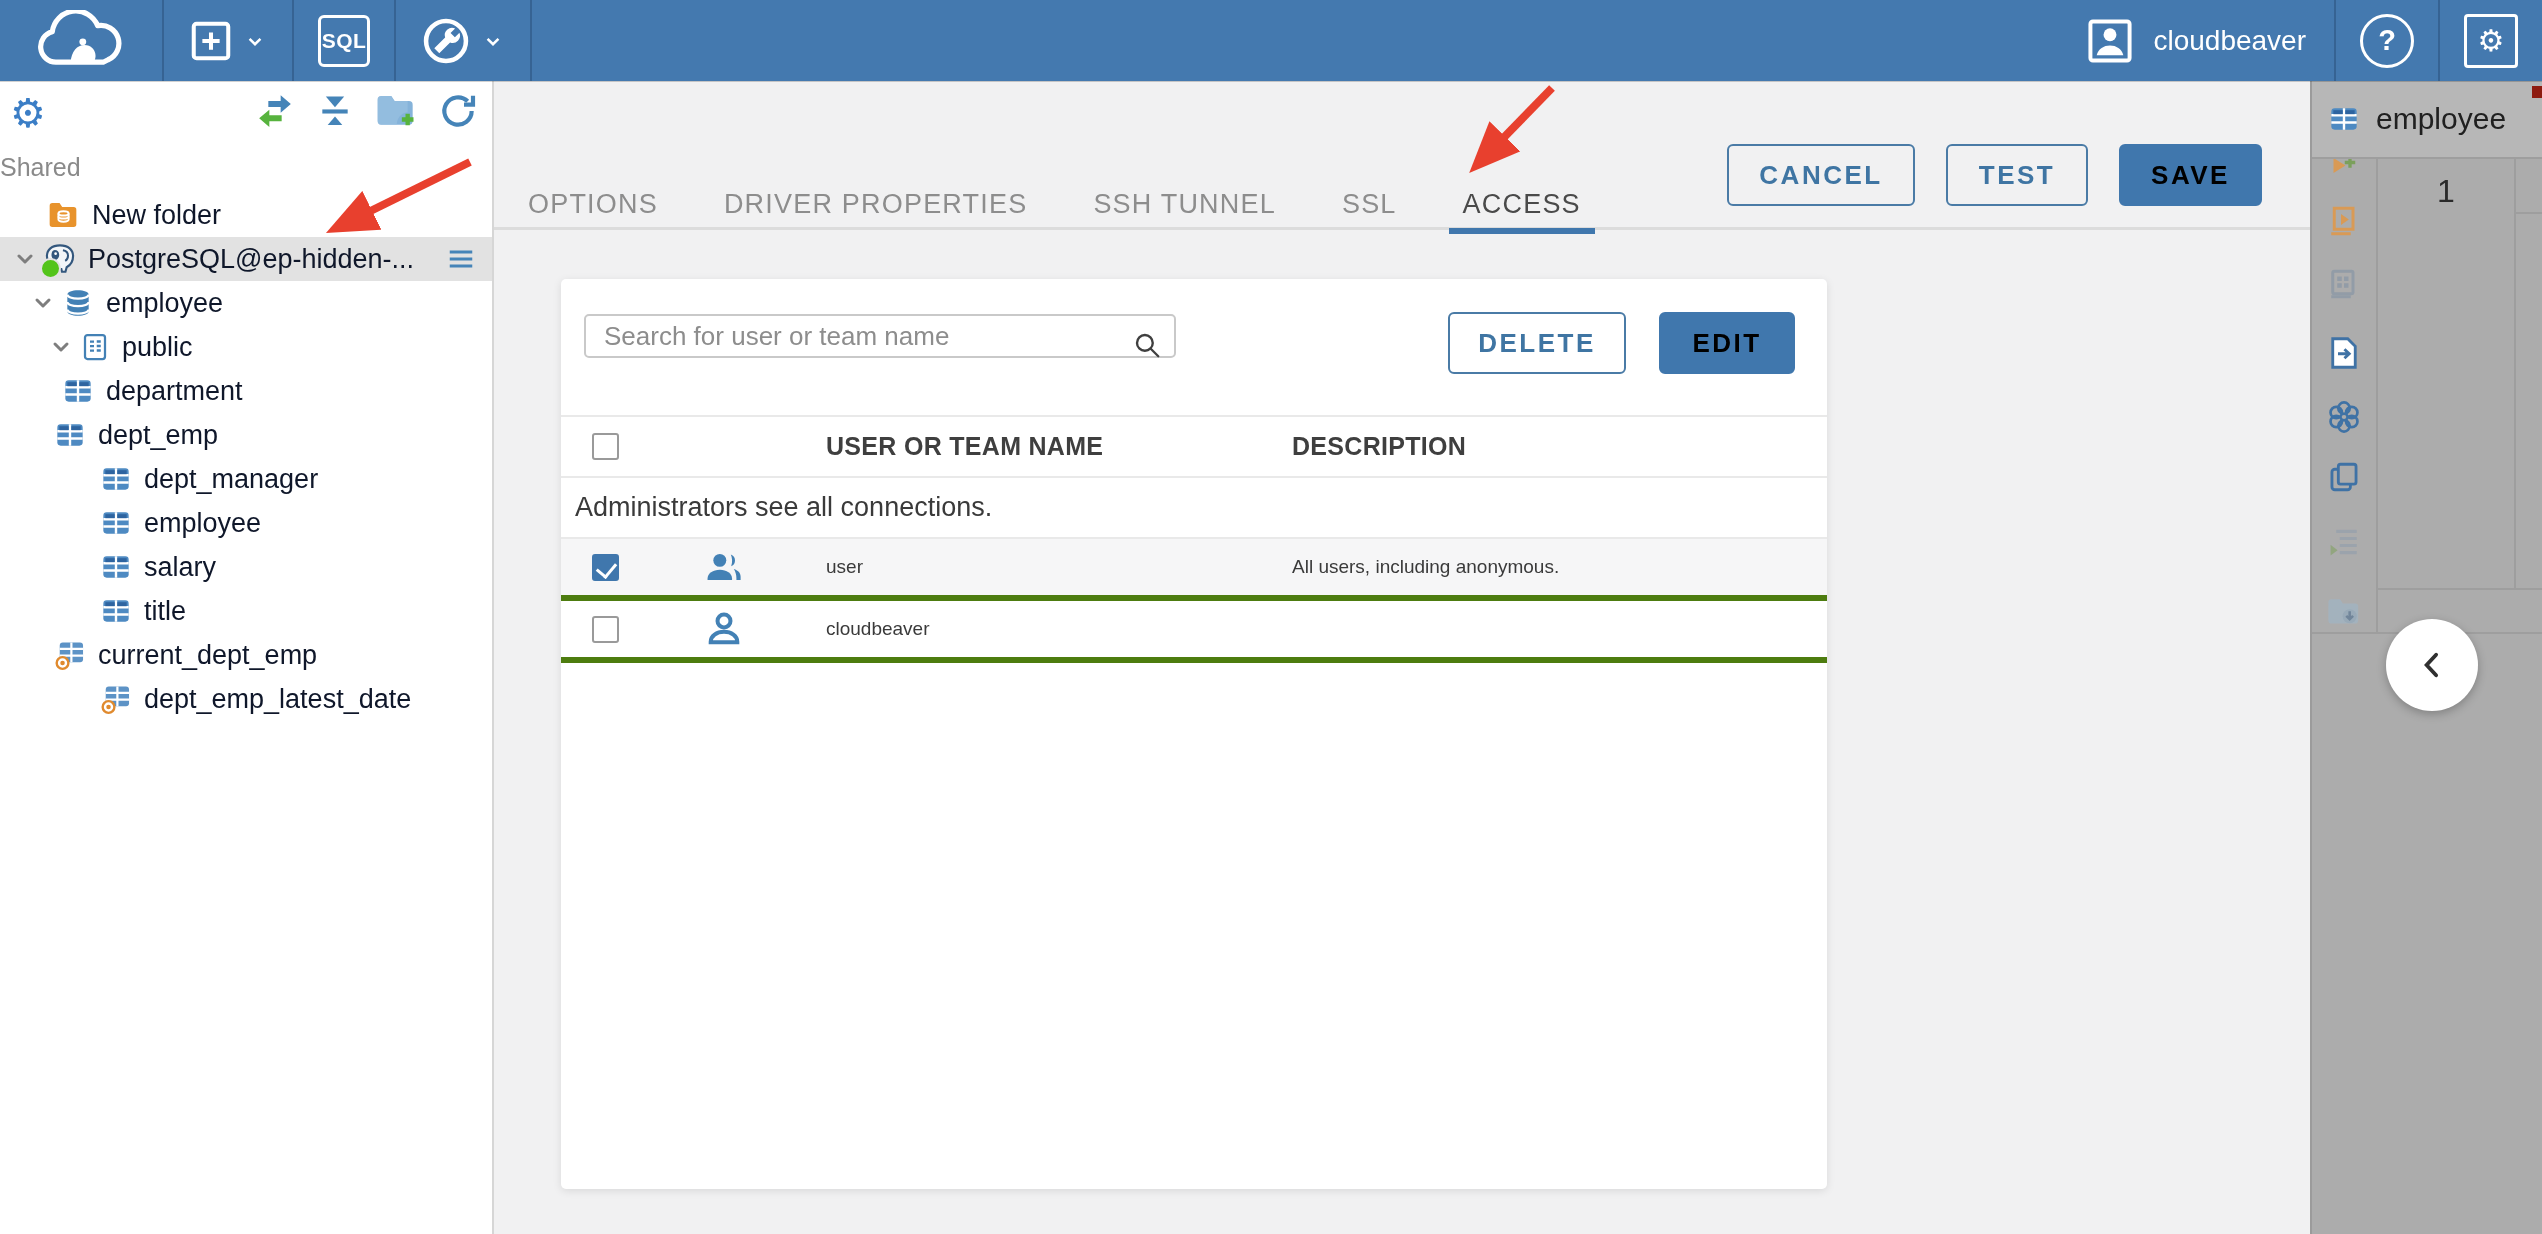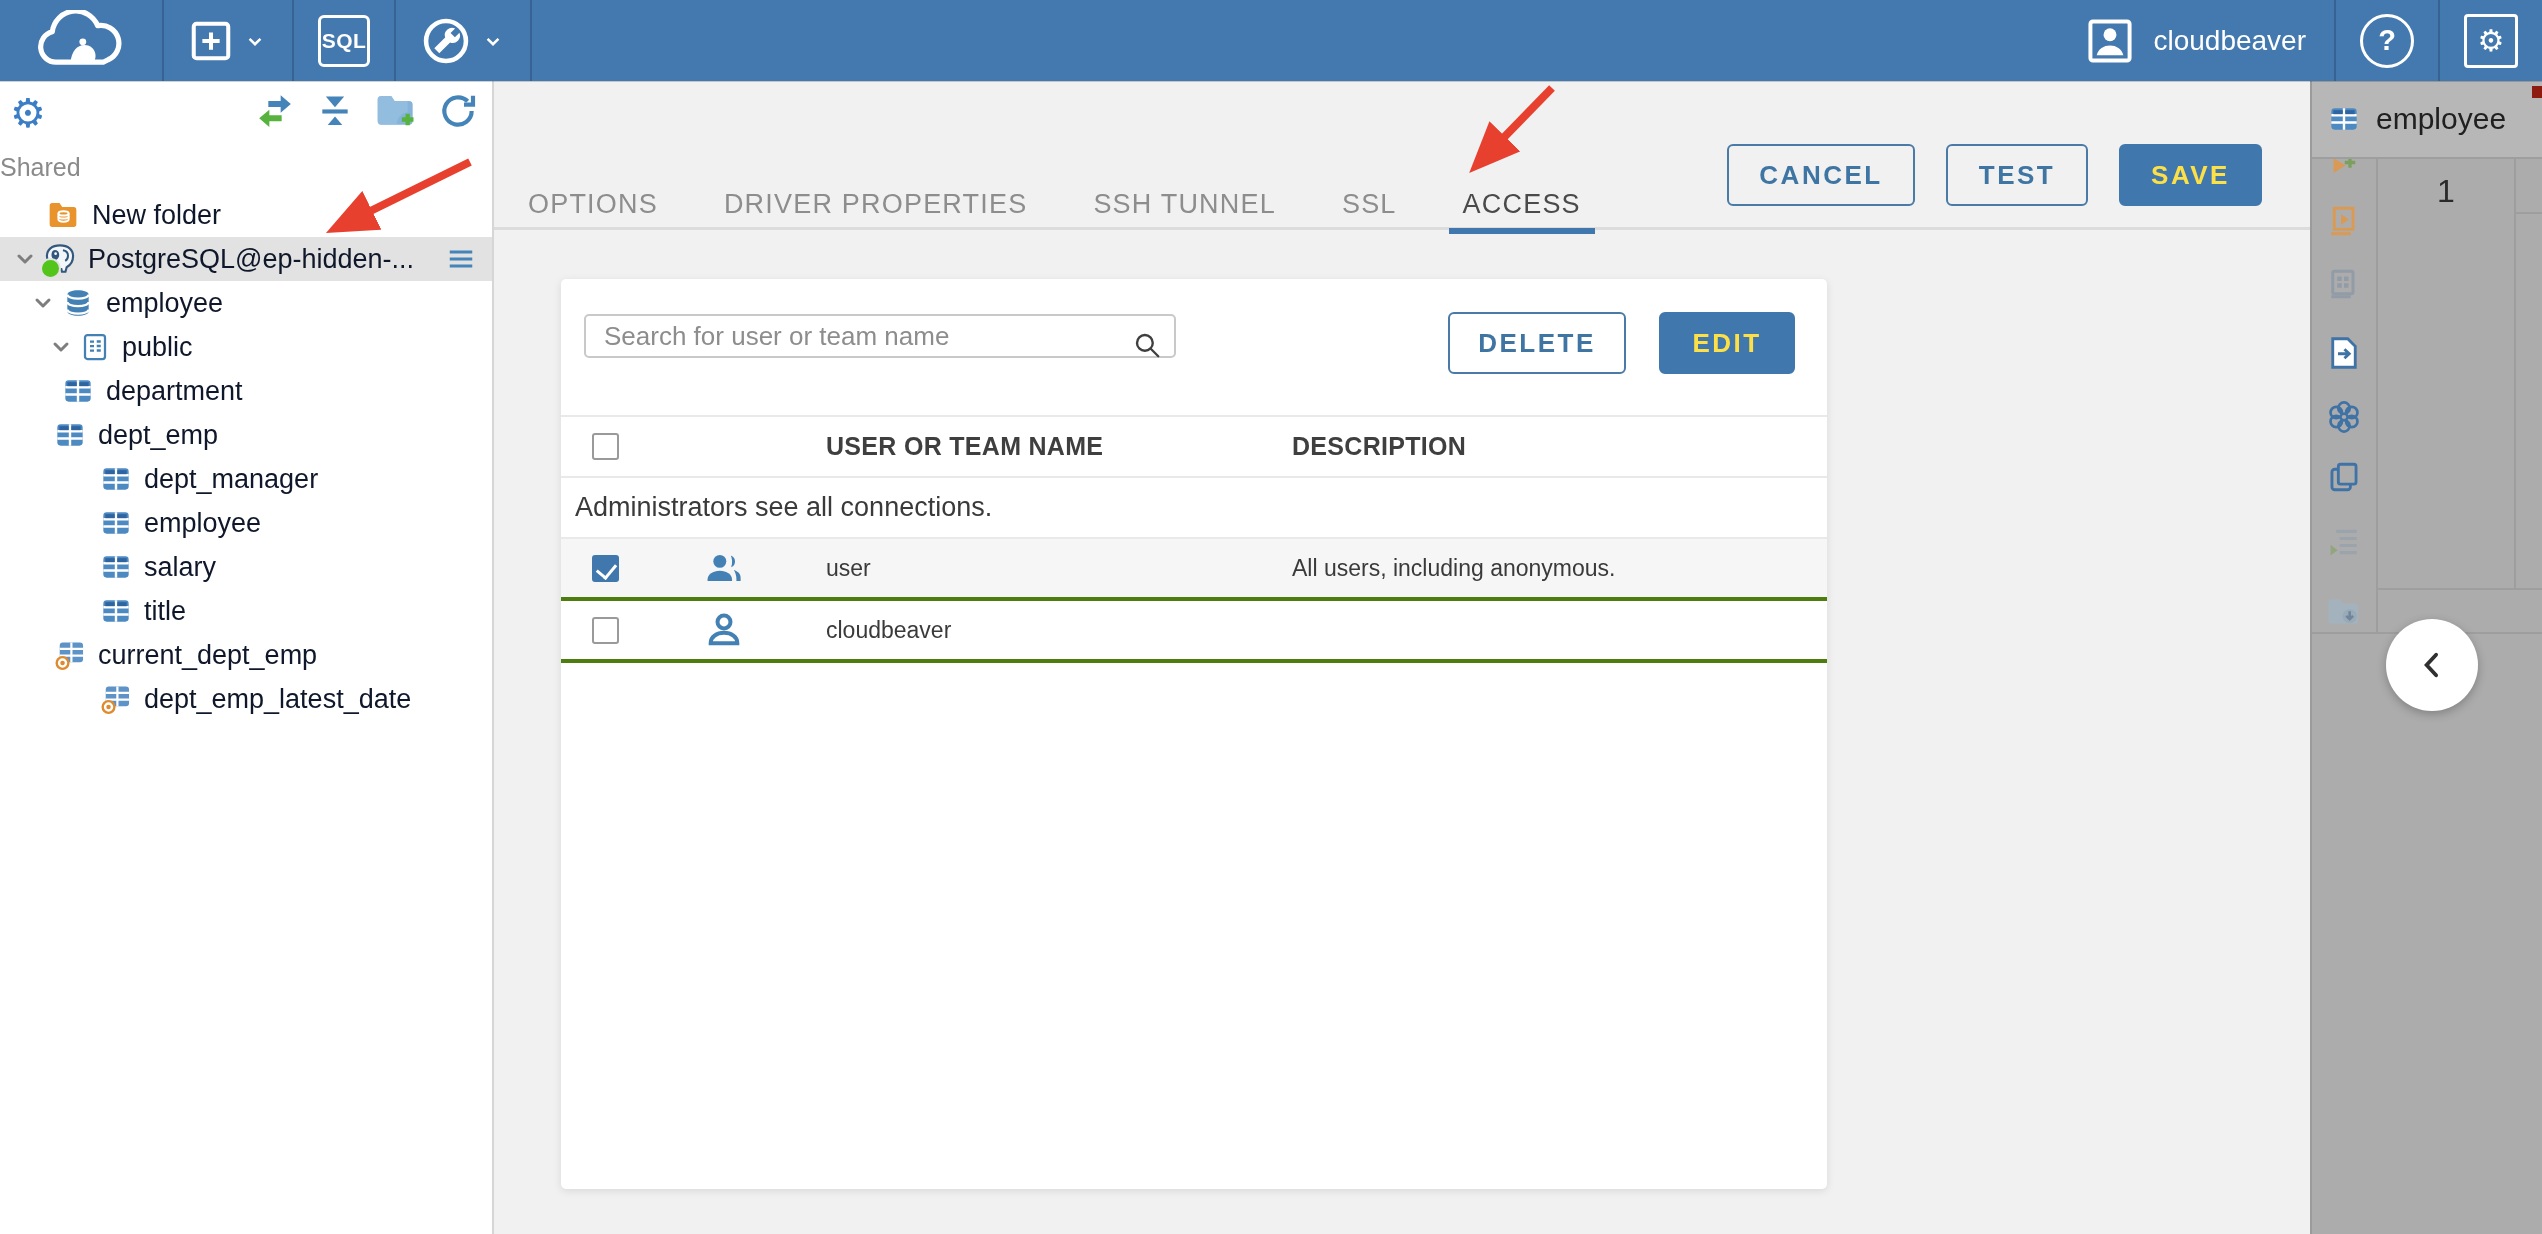--- a/index.html
+++ b/index.html
@@ -46,40 +46,40 @@
   .tabline{position:absolute;left:0;top:146px;width:100%;height:3px;background:#dcdcdc;}
   .tabs{position:absolute;left:20px;top:96px;display:flex;gap:38px;z-index:2;}
   .tab{font-size:27px;letter-spacing:1.2px;color:#8d8d8d;padding:12px 14px 11px 14px;cursor:pointer;position:relative;}
   .tab.active{color:#4a4a4a;}
   .tab.active::after{content:"";position:absolute;left:0;right:0;bottom:-3px;height:6px;background:#4077ad;}
 
   .actions{position:absolute;top:63px;right:48px;display:flex;gap:31px;z-index:2;}
   .btn{height:62px;border-radius:6px;border:2.5px solid #4a7ba6;color:#3f75a3;background:transparent;
        font-family:"Liberation Sans",sans-serif;font-size:26px;font-weight:bold;letter-spacing:2.5px;
        display:flex;align-items:center;justify-content:center;cursor:pointer;box-sizing:border-box;}
-  .btn.filled{background:#4077ad;border-color:#4077ad;color:#fde047;}
+  .btn.filled{background:#4077ad;border-color:#4077ad;color:#000000;}
   .btn.w-cancel{width:188px;} .btn.w-test{width:142px;} .btn.w-save{width:143px;}
   .btn.w-delete{width:178px;background:#fff;} .btn.w-edit{width:136px;}
 
   .card{position:absolute;left:67px;top:198px;width:1266px;height:910px;background:#fff;
         border-radius:5px;box-shadow:0 2px 8px rgba(0,0,0,.10);overflow:hidden;}
   .search-wrap{position:absolute;left:23px;top:35px;width:592px;height:44px;}
   .search-input{width:100%;height:100%;box-sizing:border-box;border:2px solid #c9c9c9;border-radius:5px;
         padding:0 56px 0 18px;font-size:26px;color:#3c3c3c;font-family:"Liberation Sans",sans-serif;outline:none;}
   .search-input::placeholder{color:#8d8d8d;}
   .search-icon{position:absolute;right:14px;top:16px;pointer-events:none;}
   .card-actions{position:absolute;top:33px;right:32px;display:flex;gap:33px;}
 
   .acc-table{position:absolute;left:0;right:0;top:136px;}
   .acc-row{display:grid;grid-template-columns:98px 114px 455px 1fr;align-items:center;padding-left:31px;box-sizing:border-box;gap:11px;}
   .acc-header{height:63px;border-top:2px solid #e9e9e9;border-bottom:2px solid #e9e9e9;
               font-size:25px;font-weight:bold;color:#3f3f3f;letter-spacing:.3px;}
   .acc-notice{height:59px;border-bottom:2px solid #e9e9e9;display:flex;align-items:center;
               padding-left:14px;font-size:27px;color:#3a3a3a;}
-  .acc-row.data{height:62px;border-bottom:4px solid #4d7c0f;font-size:23px;color:#3a3a3a;cursor:pointer;}
+  .acc-row.data{height:62px;border-bottom:6px solid #4d7c0f;font-size:19px;color:#3a3a3a;cursor:pointer;}
   .acc-row.data.alt{background:#f6f6f7;}
   .cbx{width:27px;height:27px;border:2.5px solid #9a9a9a;border-radius:3px;background:#fff;
        box-sizing:border-box;position:relative;cursor:pointer;}
   .cbx.checked{background:#4077ad;border-color:#4077ad;}
   .cbx.checked::after{content:"";position:absolute;left:6px;top:3px;width:10px;height:15px;
        border-right:3.5px solid #fff;border-bottom:3.5px solid #fff;transform:rotate(40deg);}
   .acc-icon{display:flex;align-items:center;}
 
   
   .rbar{position:absolute;left:2310px;top:81px;width:232px;height:1153px;background:#acacac;

